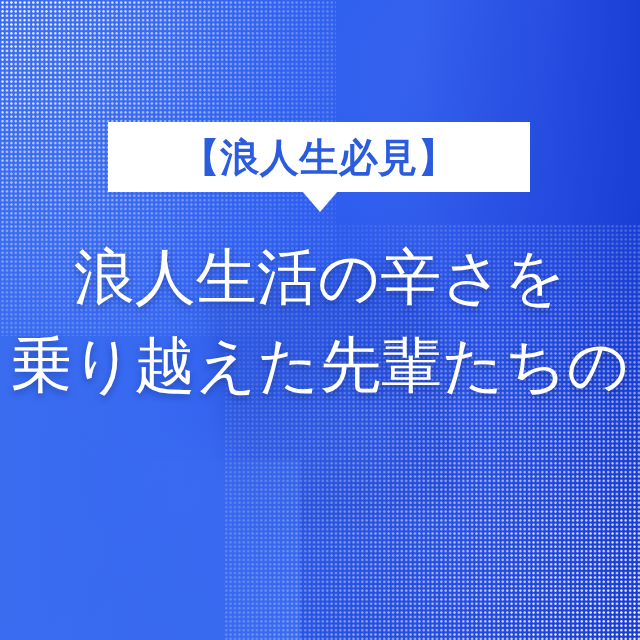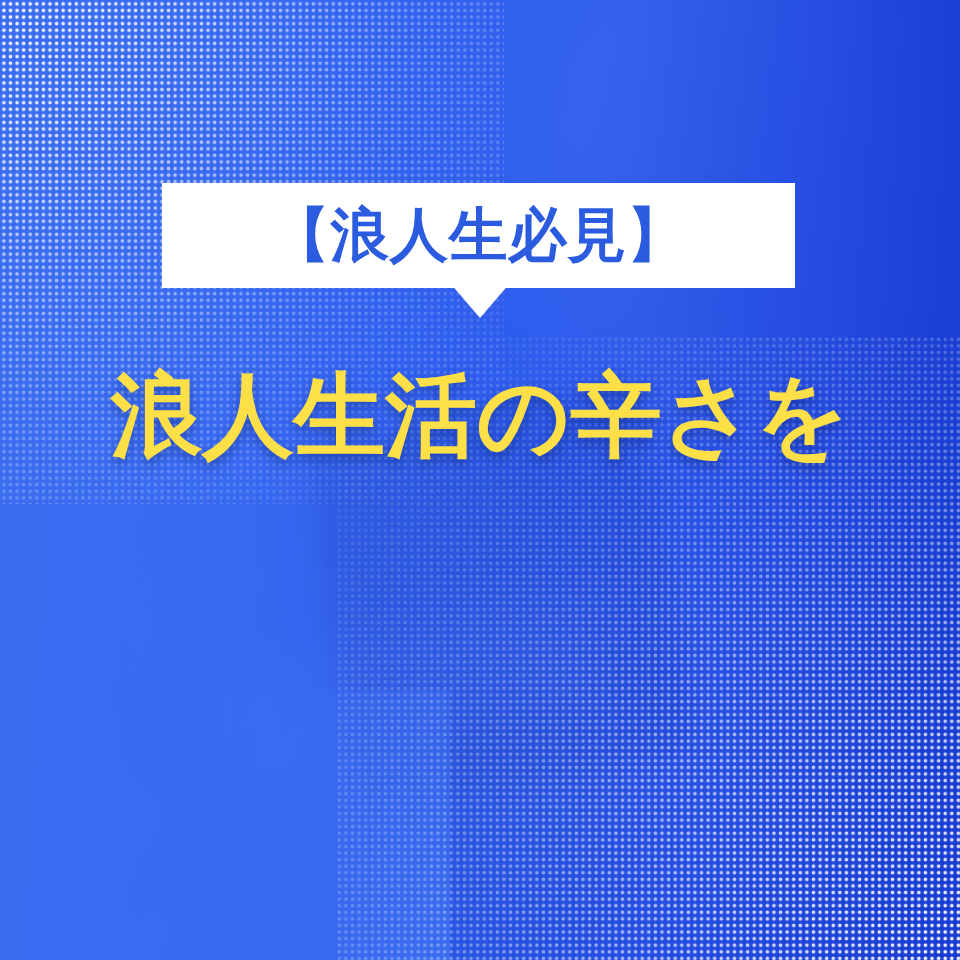--- a/index.html
+++ b/index.html
@@ -184,23 +184,23 @@
   }
 
   
   .headline {
     position: absolute;
     left: 0; right: 0;
     top: 233px;
     text-align: center;
   }
   .headline-line {
-    color: #fde047;
+    color: #ffffff;
     font-size: 61px;
-    font-weight: bold;
+    font-weight: normal;
     line-height: 88px;
     letter-spacing: 0px;
     white-space: nowrap;
     text-shadow: 0 3px 7px rgba(8,26,96,0.38);
   }
 </style>
 </head>
 <body>
 
 <div id="banner">
@@ -225,15 +225,16 @@
   <div class="halftone halftone-tl"></div>
   <div class="halftone halftone-br"></div>
 
   <div class="badge">
     <span class="badge-label">【浪人生必見】</span>
   </div>
   <div class="badge-tail"></div>
 
   <div class="headline">
     <div class="headline-line">浪人生活の辛さを</div>
+    <div class="headline-line">乗り越えた先輩たちの</div>
   </div>
 
 </div>
 
 </body></html>

